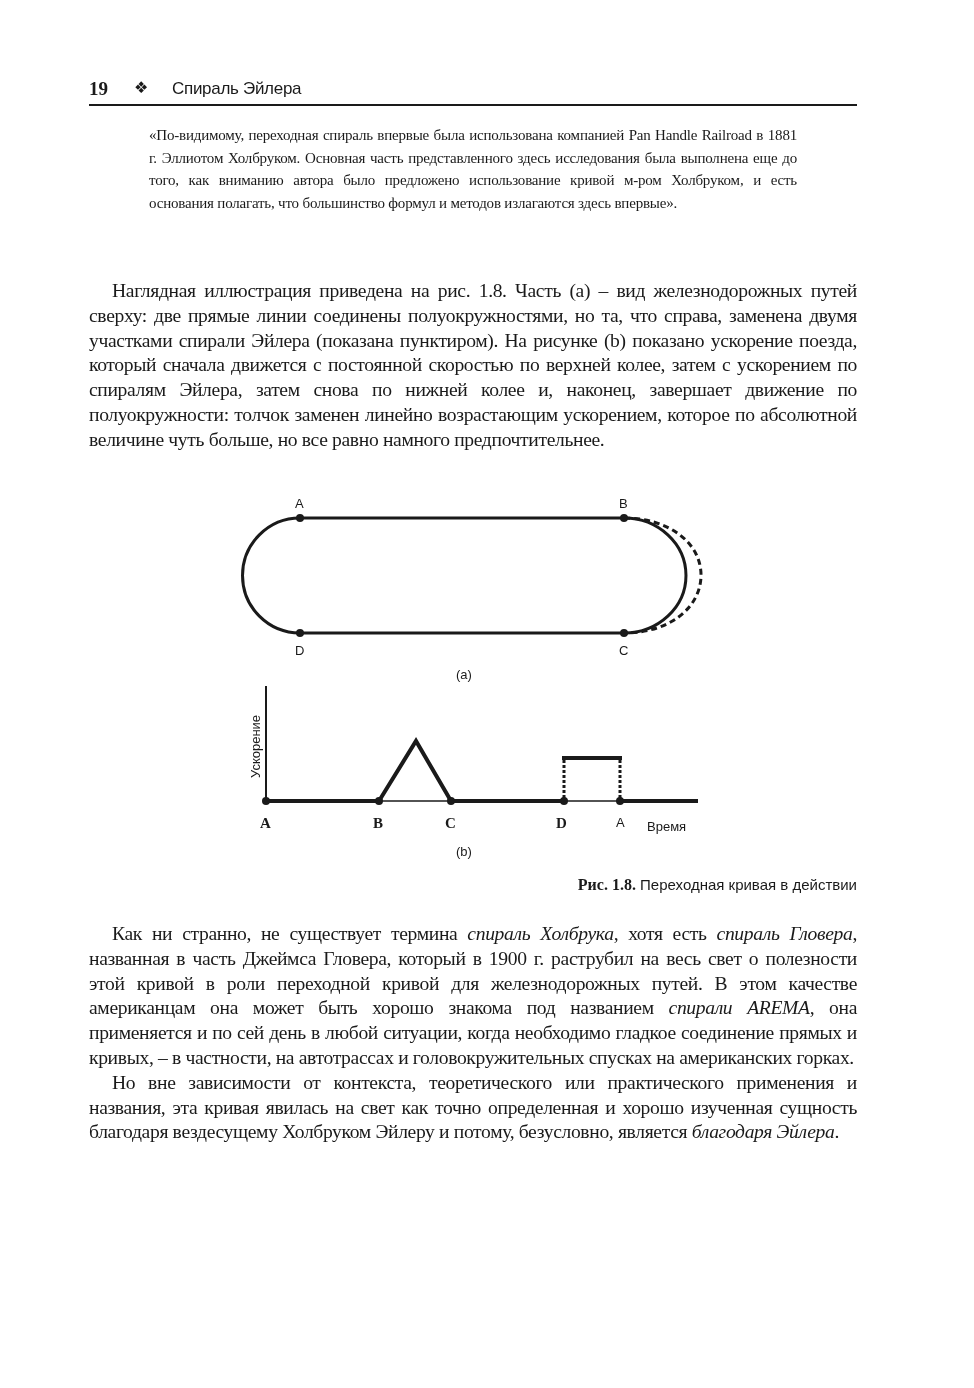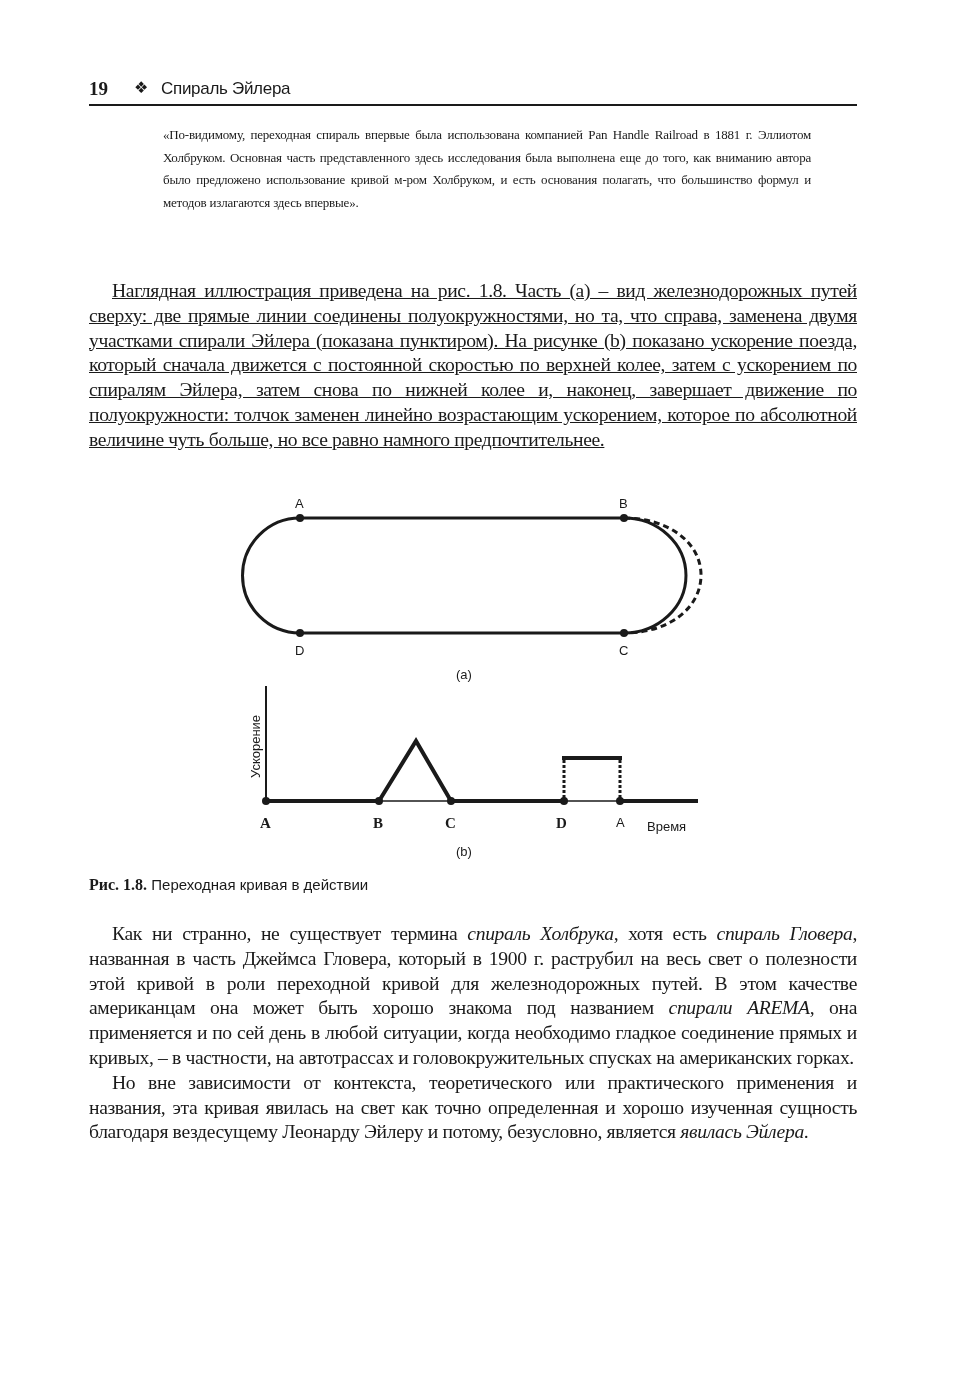--- a/index.html
+++ b/index.html
@@ -1,29 +1,29 @@
 <!DOCTYPE html>
 <html><head>
 <meta charset="utf-8">
 <style>
   html, body { margin:0; padding:0; background:#ffffff; }
   body { width:974px; height:1388px; position:relative; overflow:hidden; color:#1a1a1a; }
   .page { position:absolute; left:89px; top:0; width:768px; }
   .header { position:absolute; left:0; top:76px; width:768px; height:28px; border-bottom:2px solid #1a1a1a; font-family:"Liberation Sans", sans-serif; }
   .header .num { position:absolute; left:0; top:2px; font-family:"Liberation Serif", serif; font-weight:bold; font-size:19px; }
   .header .orn { position:absolute; left:45px; top:2px; font-size:16px; }
-  .header .title { position:absolute; left:72px; top:3px; font-size:17px; letter-spacing:-0.3px; }
-  .quote { position:absolute; left:60px; top:124px; width:648px; font-family:"Liberation Serif", serif; font-size:13px; line-height:22.7px; text-align:justify; letter-spacing:-0.2px;margin-left:14px; }
+  .header .title { position:absolute; left:83px; top:3px; font-size:17px; letter-spacing:-0.3px; }
+  .quote { position:absolute; left:60px; top:124px; width:648px; font-family:"Liberation Serif", serif; font-size:15px; line-height:22.7px; text-align:justify; letter-spacing:-0.2px; }
   .body-text { position:absolute; left:0; width:768px; font-family:"Liberation Serif", serif; font-size:19.6px; line-height:24.8px; text-align:justify; letter-spacing:-0.35px; }
   .body-text p { margin:0; text-indent:23px; }
-  .p1 { top:279px;text-decoration:underline; }
+  .p1 { top:279px; }
   .p2 { top:922px; }
   .figure { position:absolute; left:0; top:488px; width:768px; height:420px; }
   .figure svg { position:absolute; left:0; top:0; }
-  .caption { position:absolute; left:0; top:876px; width:768px; text-align:left; font-family:"Liberation Sans", sans-serif; font-size:15px; }
+  .caption { position:absolute; left:0; top:876px; width:768px; text-align:right; font-family:"Liberation Sans", sans-serif; font-size:15px; }
   .caption b { font-family:"Liberation Serif", serif; font-weight:bold; font-size:16px; }
   .lbl { font-family:"Liberation Sans", sans-serif; font-size:13px; fill:#1a1a1a; }
   .lblb { font-family:"Liberation Serif", serif; font-weight:bold; font-size:15px; fill:#1a1a1a; }
   em { font-style:italic;margin-top:14px; }
 </style>
 </head>
 <body>
 
 <div class="page">
 
@@ -89,16 +89,16 @@
       <text class="lbl" x="367" y="368">(b)</text>
     </svg>
   </div>
 
   <div class="caption" style="top:876px;">
     <b>Рис. 1.8.</b><span> Переходная кривая в действии</span>
   </div>
 
   <div class="body-text p2">
     <p><span>Как ни странно, не существует термина </span><em>спираль Холбрука</em><span>, хотя есть </span><em>спираль Гловера</em><span>, названная в часть Джеймса Гловера, который в 1900 г. раструбил на весь свет о полезности этой кривой в роли переходной кривой для железнодорожных путей. В этом качестве американцам она может быть хорошо знакома под названием </span><em>спирали AREMA</em><span>, она применяется и по сей день в любой ситуации, когда необходимо гладкое соединение прямых и кривых, – в частности, на автотрассах и головокружительных спусках на американских горках.</span></p>
-    <p><span>Но вне зависимости от контекста, теоретического или практического применения и названия, эта кривая явилась на свет как точно определенная и хорошо изученная сущность благодаря вездесущему Леонарду Эйлеру и потому, безусловно, является </span><em>явилась Эйлера</em><span>.</span></p>
+    <p><span>Но вне зависимости от контекста, теоретического или практического применения и названия, эта кривая явилась на свет как точно определенная и хорошо изученная сущность благодаря вездесущему Холбруком Эйлеру и потому, безусловно, является </span><em>благодаря Эйлера</em><span>.</span></p>
   </div>
 
 </div>
 
 </body></html>

